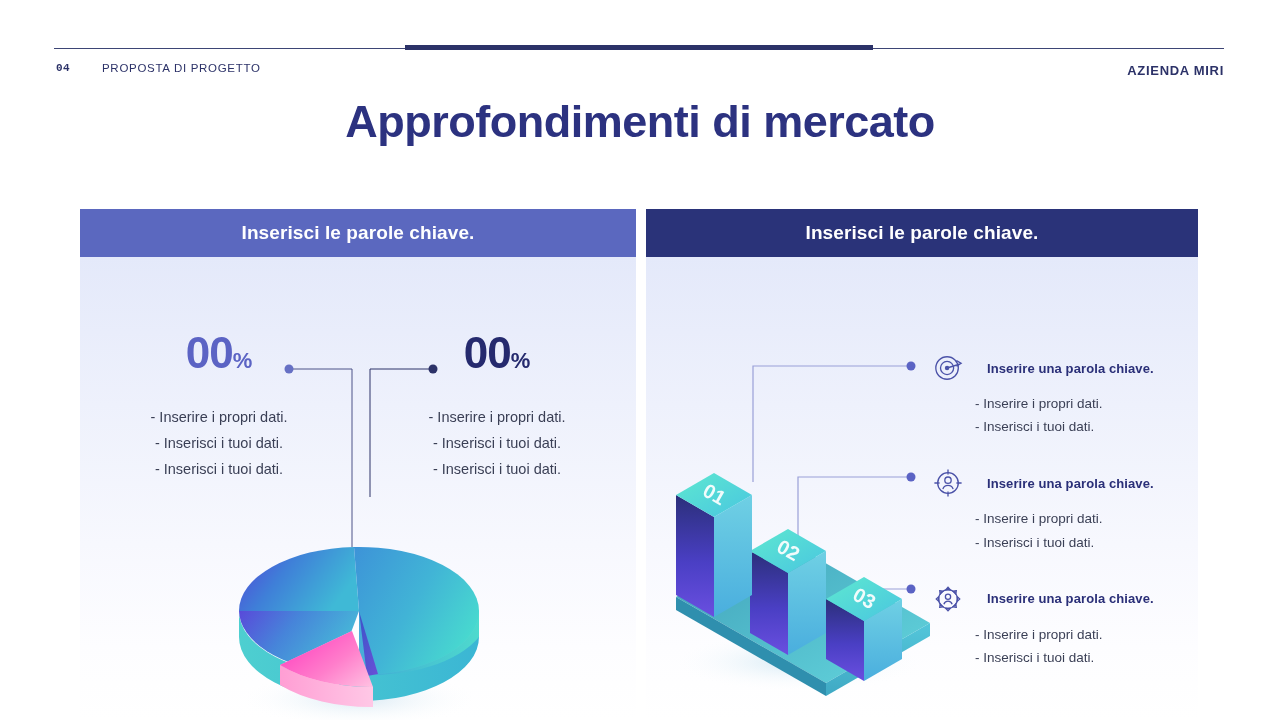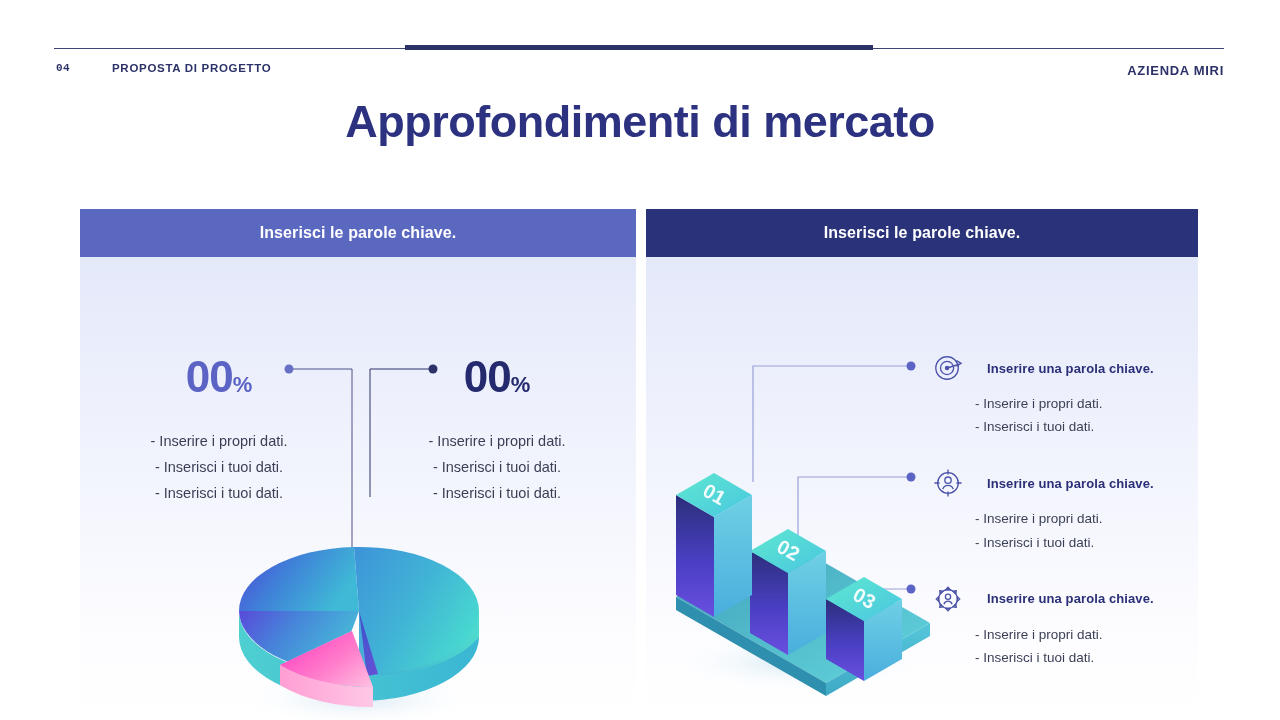--- a/index.html
+++ b/index.html
@@ -38,24 +38,24 @@
     left: 56px;
     top: 62px;
     font-size: 11px;
     font-weight: 600;
     letter-spacing: .3px;
     color: #2c3268;
     font-family: Liberation Mono, monospace;
   }
   .hdr-left {
     position: absolute;
-    left: 112px;
+    left: 102px;
     top: 62px;
     font-size: 11.5px;
-    font-weight: 700;
+    font-weight: 400;
     letter-spacing: .7px;
     color: #2c3268;
   }
   .hdr-right {
     position: absolute;
     right: 56px;
     top: 63px;
     font-size: 13px;
     font-weight: 600;
     letter-spacing: .7px;
@@ -83,38 +83,38 @@
     overflow: hidden;
   }
   .card-l { left: 80px;  width: 556px; }
   .card-r { left: 646px; width: 552px; }
 
   .card-head {
     height: 48px;
     display: flex;
     align-items: center;
     justify-content: center;
-    font-size: 16px;
+    font-size: 19px;
     font-weight: 700;
     color: #ffffff;
     letter-spacing: .1px;
   }
   .head-l { background: #5b68bf; }
   .head-r { background: #2a3379; }
 
   .card-body {
     position: relative;
     height: 463px;
     background: linear-gradient(180deg, #e4e9fa 0%, #eef1fc 32%, #f7f8fe 62%, #fdfdff 84%, #ffffff 100%);
   }
 
   
   .stat-wrap {
     position: absolute;
-    top: 98px;
+    top: 74px;
     width: 100%;
     display: flex;
   }
   .stat-col { width: 50%; text-align: center; }
   .stat-num {
     font-size: 44px;
     font-weight: 700;
     line-height: 1;
     letter-spacing: -1px;
   }

